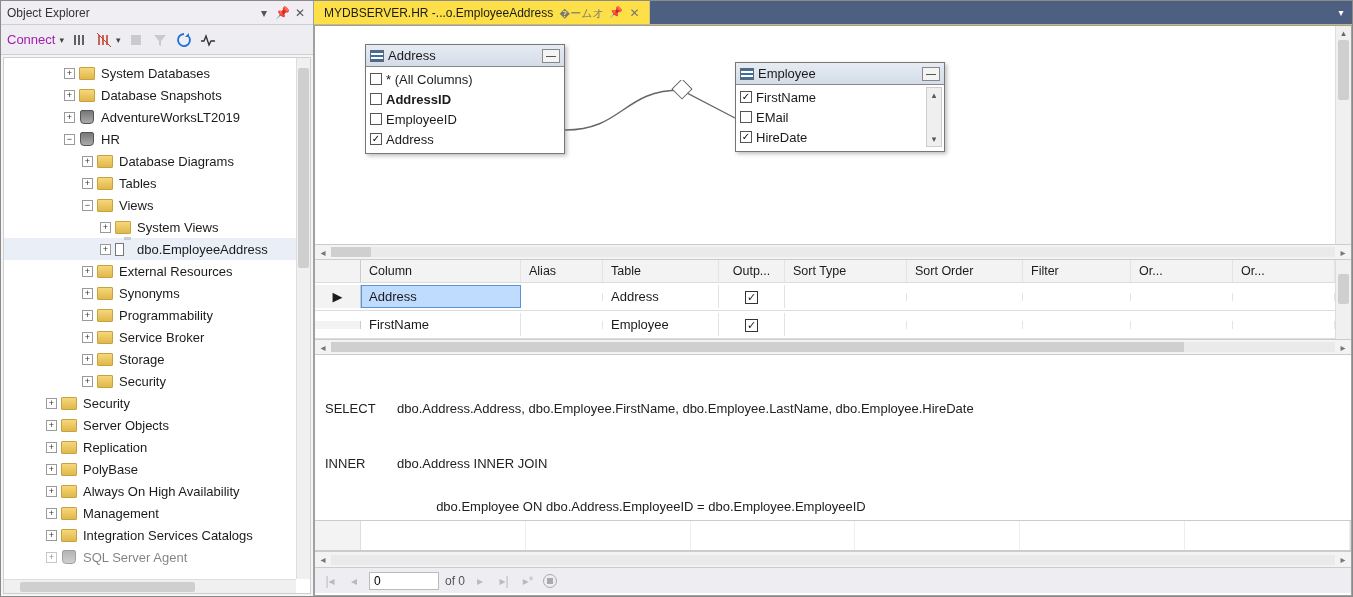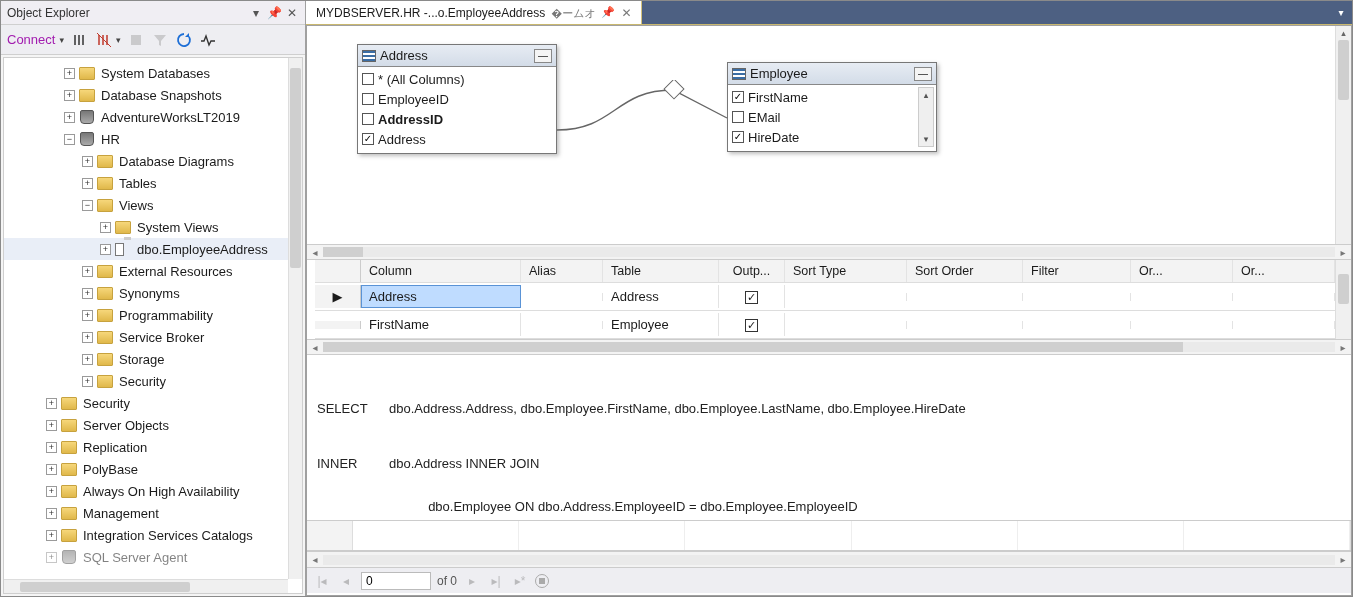--- a/index.html
+++ b/index.html
@@ -30,21 +30,21 @@
   .tree-label { padding:0 2px;}
   .oe-vscroll { position:absolute; top:0; right:0; bottom:14px; width:14px; background:#f0f0f0; border-left:1px solid #ddd;}
   .oe-vscroll .thumb { position:absolute; left:1px; right:1px; top:10px; height:200px; background:#cfcfcf; border-radius:2px;}
   .oe-hscroll { position:absolute; left:0; right:14px; bottom:0; height:14px; background:#f0f0f0; border-top:1px solid #ddd; display:flex; align-items:center;}
   .oe-hscroll::before, .oe-hscroll::after { content:""; width:14px; height:12px;}
   .oe-hscroll .hthumb { flex:0 0 auto; width:60%; height:10px; margin:0 2px; background:#cfcfcf; border-radius:2px;}
 
   
   .main { flex:1; display:flex; flex-direction:column; background:#eeeef2;}
   .tabstrip { height:24px; background:#f6edc3; border-bottom:1px solid #c9b86f; display:flex; align-items:stretch; }
-  .tab { display:flex; align-items:center; gap:6px; padding:0 10px; background:#ffffff; border-right:1px solid #d4c27b; font-size:12px;}
+  .tab { display:flex; align-items:center; gap:6px; padding:0 10px; background:#fde047; border-right:1px solid #d4c27b; font-size:12px;}
   .tab .pin { font-size:11px; color:#777;}
   .tab .close { font-size:12px; color:#777;}
   .tabstrip-fill { flex:1; background:#4d6082; }
   .tabstrip-caret { width:22px; background:#4d6082; color:#fff; display:flex; align-items:center; justify-content:center; font-size:10px;}
 
   .designer { flex:1; display:flex; flex-direction:column; background:#fff; border:1px solid #a0a0a0; margin:0;}
   .diagram { position:relative; flex:0 0 218px; background:#fff; overflow:hidden;}
   .diag-inner { position:absolute; inset:0 16px 0 0;}
   .diag-vscroll { position:absolute; top:0; right:0; bottom:0; width:16px; background:#f0f0f0; border-left:1px solid #ddd;}
   .diag-vscroll::before { content:"▴"; display:block; text-align:center; font-size:9px; color:#666; height:14px; line-height:14px;}
@@ -318,25 +318,25 @@
               <span class="title-text">Address</span>
               <span class="min">—</span>
             </div>
             <div class="tb-body" id="tb-address">
                 <div class="tb-col">
                   <span class="cb"></span>
                   <span>* (All Columns)</span>
                 </div>
                 <div class="tb-col">
                   <span class="cb"></span>
+                  <span class="bold">AddressID</span>
+                </div>
+                <div class="tb-col">
+                  <span class="cb"></span>
                   <span>EmployeeID</span>
-                </div>
-                <div class="tb-col">
-                  <span class="cb"></span>
-                  <span class="bold">AddressID</span>
                 </div>
                 <div class="tb-col">
                   <span class="cb checked"></span>
                   <span>Address</span>
                 </div>
               </div>
           </div>
 
           <div class="tablebox" style="left:420px; top:36px; width:210px;">
             <div class="tb-title">
@@ -375,21 +375,21 @@
           </div>
       </div>
       <div class="diag-hscroll">
         <span class="ar">◂</span>
           <div class="track">
             <div class="th"></div>
           </div>
           <span class="ar">▸</span>
       </div>
 
-      <div class="grid" style="padding-right:16px;padding-left:8px;">
+      <div class="grid" style="padding-right:16px;">
         <div class="grid-head">
           <div class="gcell rowhdr"></div>
           <div class="gcell gw-col">Column</div>
           <div class="gcell gw-alias">Alias</div>
           <div class="gcell gw-table">Table</div>
           <div class="gcell gw-out">Outp...</div>
           <div class="gcell gw-st">Sort Type</div>
           <div class="gcell gw-so">Sort Order</div>
           <div class="gcell gw-filter">Filter</div>
           <div class="gcell gw-or">Or...</div>

